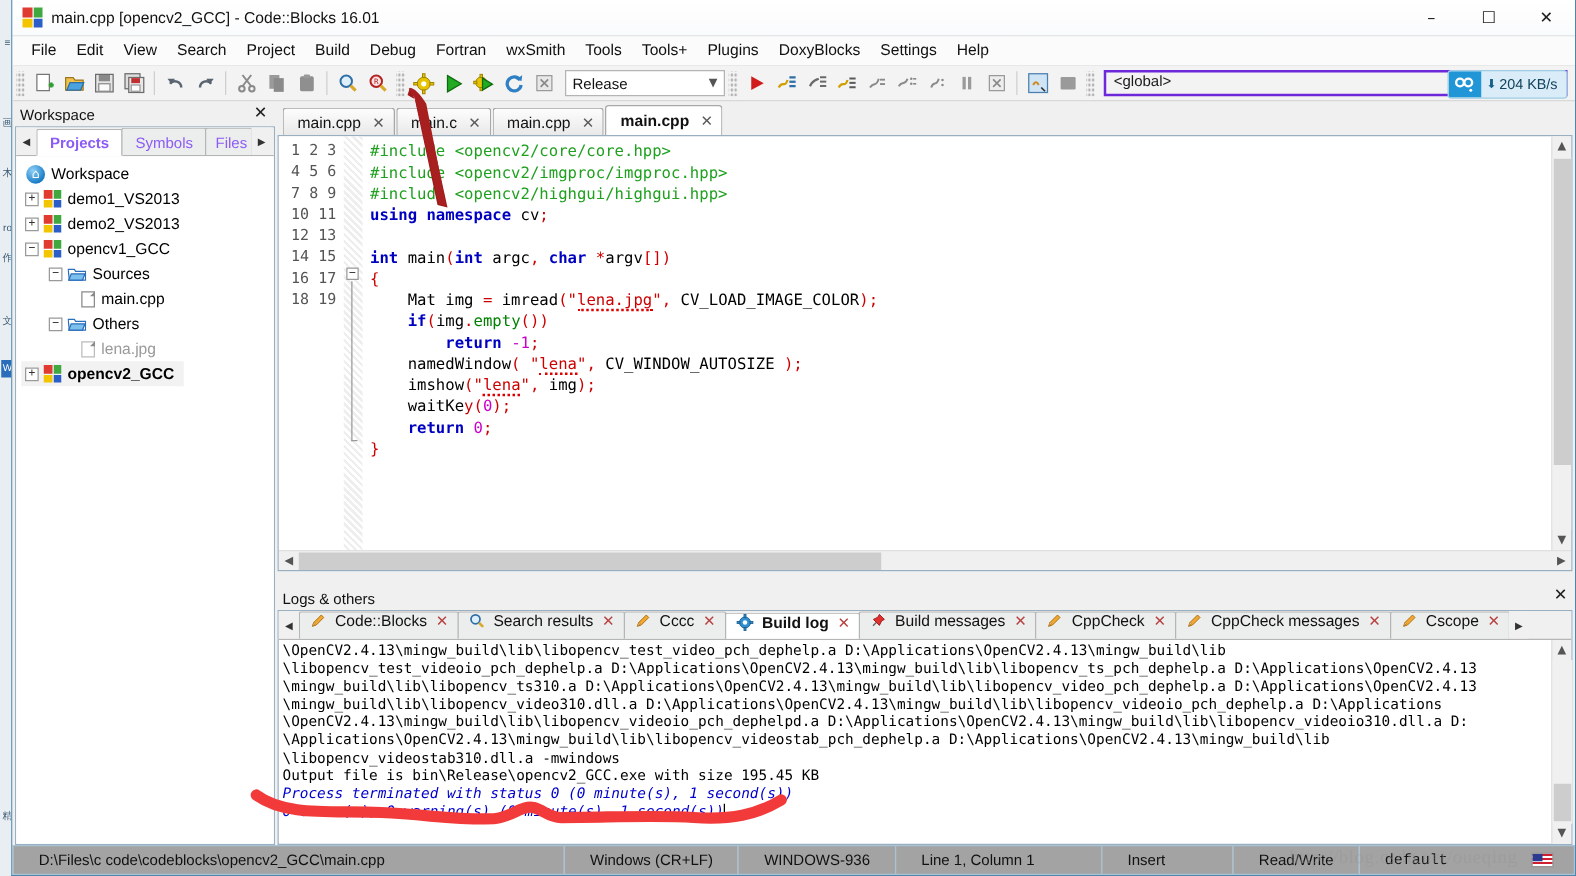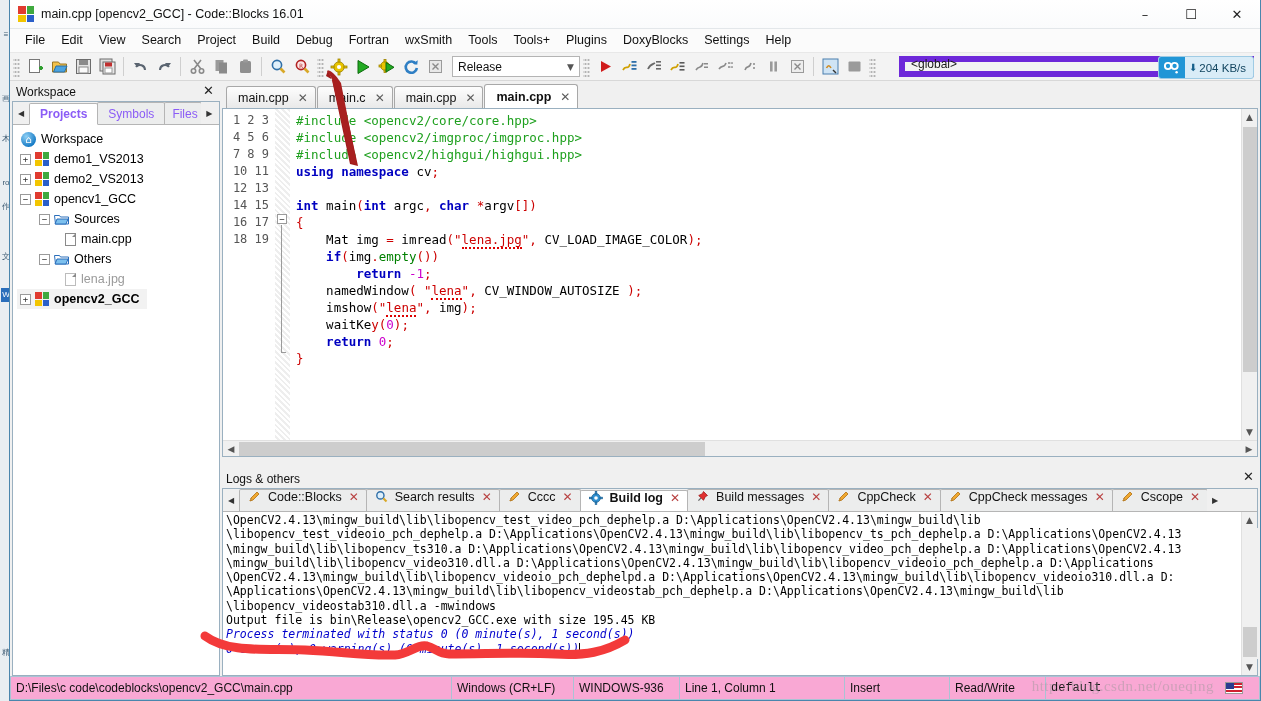--- a/index.html
+++ b/index.html
@@ -102,23 +102,23 @@
     background: #fff; border: 1px solid #b4b4b4;
     display: flex; align-items: center; font-size: 12px; color: #111;
     padding-left: 5px; position: relative; flex: 0 0 auto;
   }
   .combo .arrow {
     position: absolute; right: 5px; top: 0; bottom: 0;
     display: flex; align-items: center; color: #555; font-size: 9px;
     font-family: "DejaVu Sans", sans-serif;
   }
   .scope-box {
-    flex: 1 1 auto; height: 21px; margin-left: 20px; margin-right: 6px;
-    background: #f3f3f3; border: 6px solid #6d28d9;
-    display: flex; align-items: flex-end; padding-left: 6px;
+    flex: 1 1 auto; height: 21px; margin-left: 4px; margin-right: 6px;
+    background: #f3f3f3; border: 2px solid #6d28d9;
+    display: flex; align-items: flex-start; padding-left: 6px;
     font-size: 12px; color: #1a1a1a;
     min-width: 40px;
   }
   .netwidget {
     position: absolute; right: 6px; top: 3px;
     height: 23px; display: flex; align-items: center;
     background: #d9ecf7; border: 1px solid #9fcbe4; border-radius: 3px;
     overflow: hidden;
   }
   .netwidget .nw-ico {
@@ -315,22 +315,22 @@
   .log-text .blue-i { color: #0000cc; font-style: italic; }
   .caret-v { display:inline-block; width:1px; height:11px; background:#000; vertical-align:-1px;}
 
   
   .statusbar {
     height: 24px; min-height: 24px; display: flex; align-items: stretch;
     background: #f0f0f0; position: relative;
   }
   .sb-cell {
     border: 1px solid #a9c3d4; border-right: none;
-    display: flex; align-items: center; padding: 0 5px;
-    font-size: 12px; color: #111; background: #f9a8d4; white-space: nowrap;
+    display: flex; align-items: center; padding: 0 20px;
+    font-size: 12px; color: #111; background: #a3a3a3; white-space: nowrap;
   }
   .sb-cell:last-child { border-right: 1px solid #a9c3d4; font-family: Liberation Mono, monospace; }
   .flag {
     width: 18px; height: 12px; position: relative; overflow: hidden;
     background: repeating-linear-gradient(to bottom, #d02030 0, #d02030 1.7px, #fff 1.7px, #fff 3.4px);
     border: 1px solid #999;
   }
   .flag:before {
     content:""; position:absolute; left:0; top:0; width: 8px; height: 6px; background:#2a3b8f;
   }

